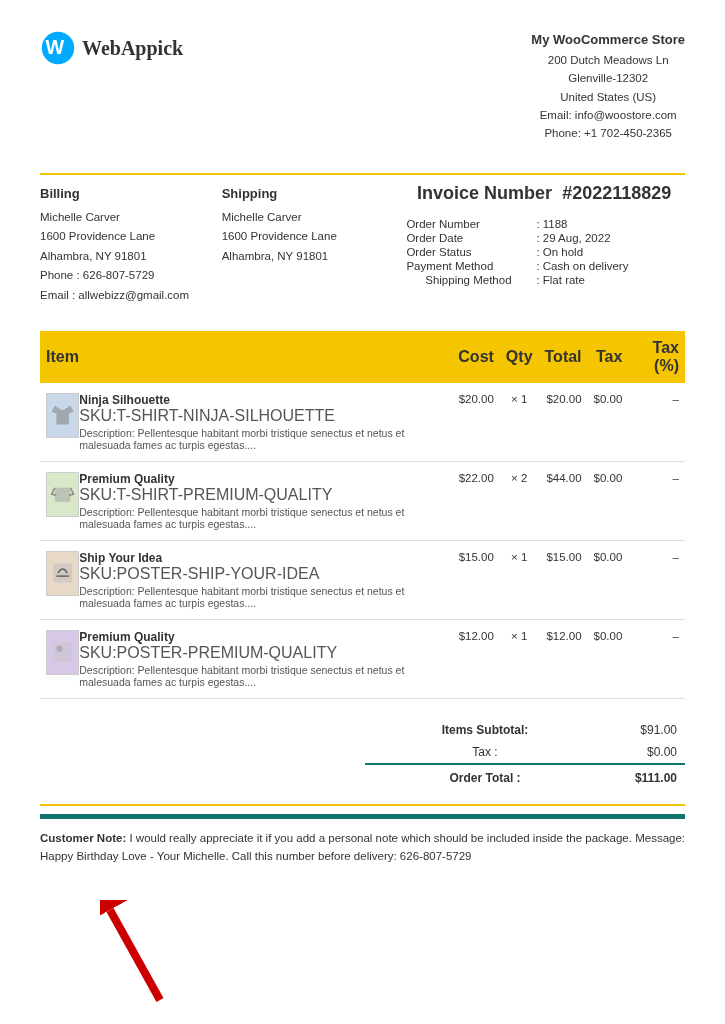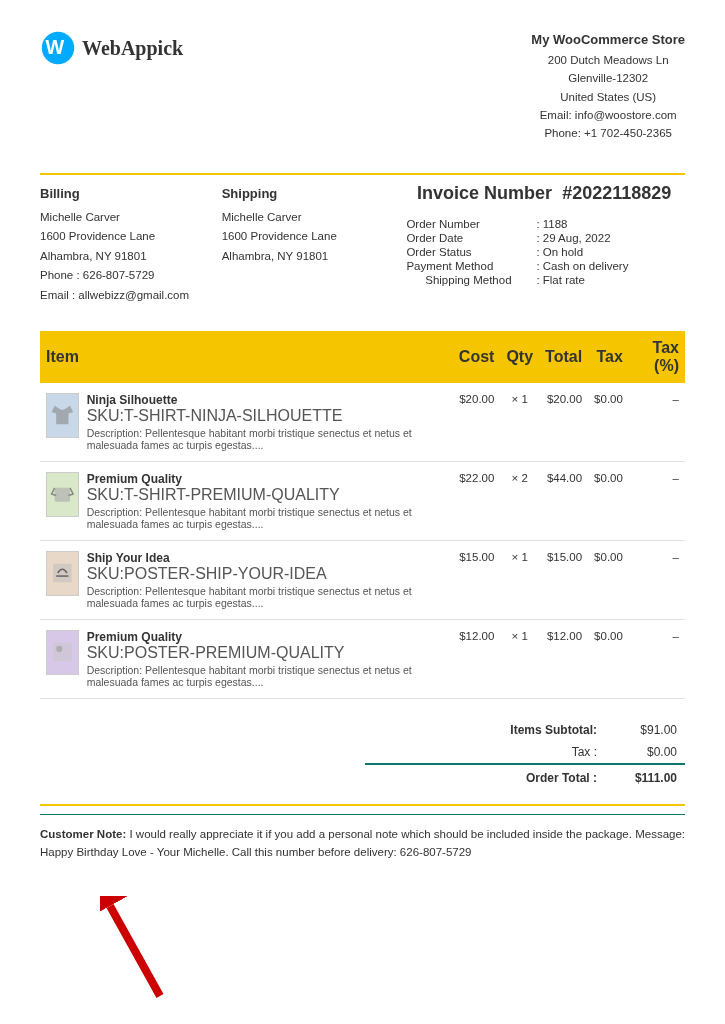--- a/index.html
+++ b/index.html
@@ -154,40 +154,40 @@
     }
     .totals-table {
       width: 320px;
       border-collapse: collapse;
     }
     .totals-table tr td {
       padding: 4px 8px;
       font-size: 12px;
     }
     .totals-table tr td:first-child {
-      text-align: right;
+      text-align: center;
       font-weight: normal;
     }
     .totals-table tr td:last-child {
       text-align: right;
       width: 80px;
     }
     .totals-table tr.order-total td {
       font-weight: bold;
       border-top: 2px solid #0f766e;
       padding-top: 6px;
     }
     .totals-table tr.subtotal-row td:first-child {
       font-weight: bold;
     }
     .customer-note {
       font-size: 11.5px;
       line-height: 1.6;
       margin-bottom: 20px;
-      border-top: 1px solid #0f766e;
+      border-top: 5px solid #0f766e;
       padding-top: 10px;
     }
     .customer-note strong {
       font-weight: bold;
     }
     .arrow-area {
       padding: 20px 30px;
       height: 120px;
       position: relative;
     }
@@ -203,21 +203,21 @@
       gap: 10px;
       margin-bottom: 8px;
     }
     .divider-line {
       border: none;
       border-top: 2px solid #f5c500;
       margin: 8px 0;
     }
     .item-cell {
       display: flex;
-      gap: 8px;
+      gap: 0;
       align-items: flex-start;
     }
   </style>
 </head>
 <body>
 
 <div class="header-section">
   <div class="logo-area">
     <svg class="logo-w" viewBox="0 0 40 40">
       <circle cx="20" cy="20" r="18" fill="#00aaff"></circle>

